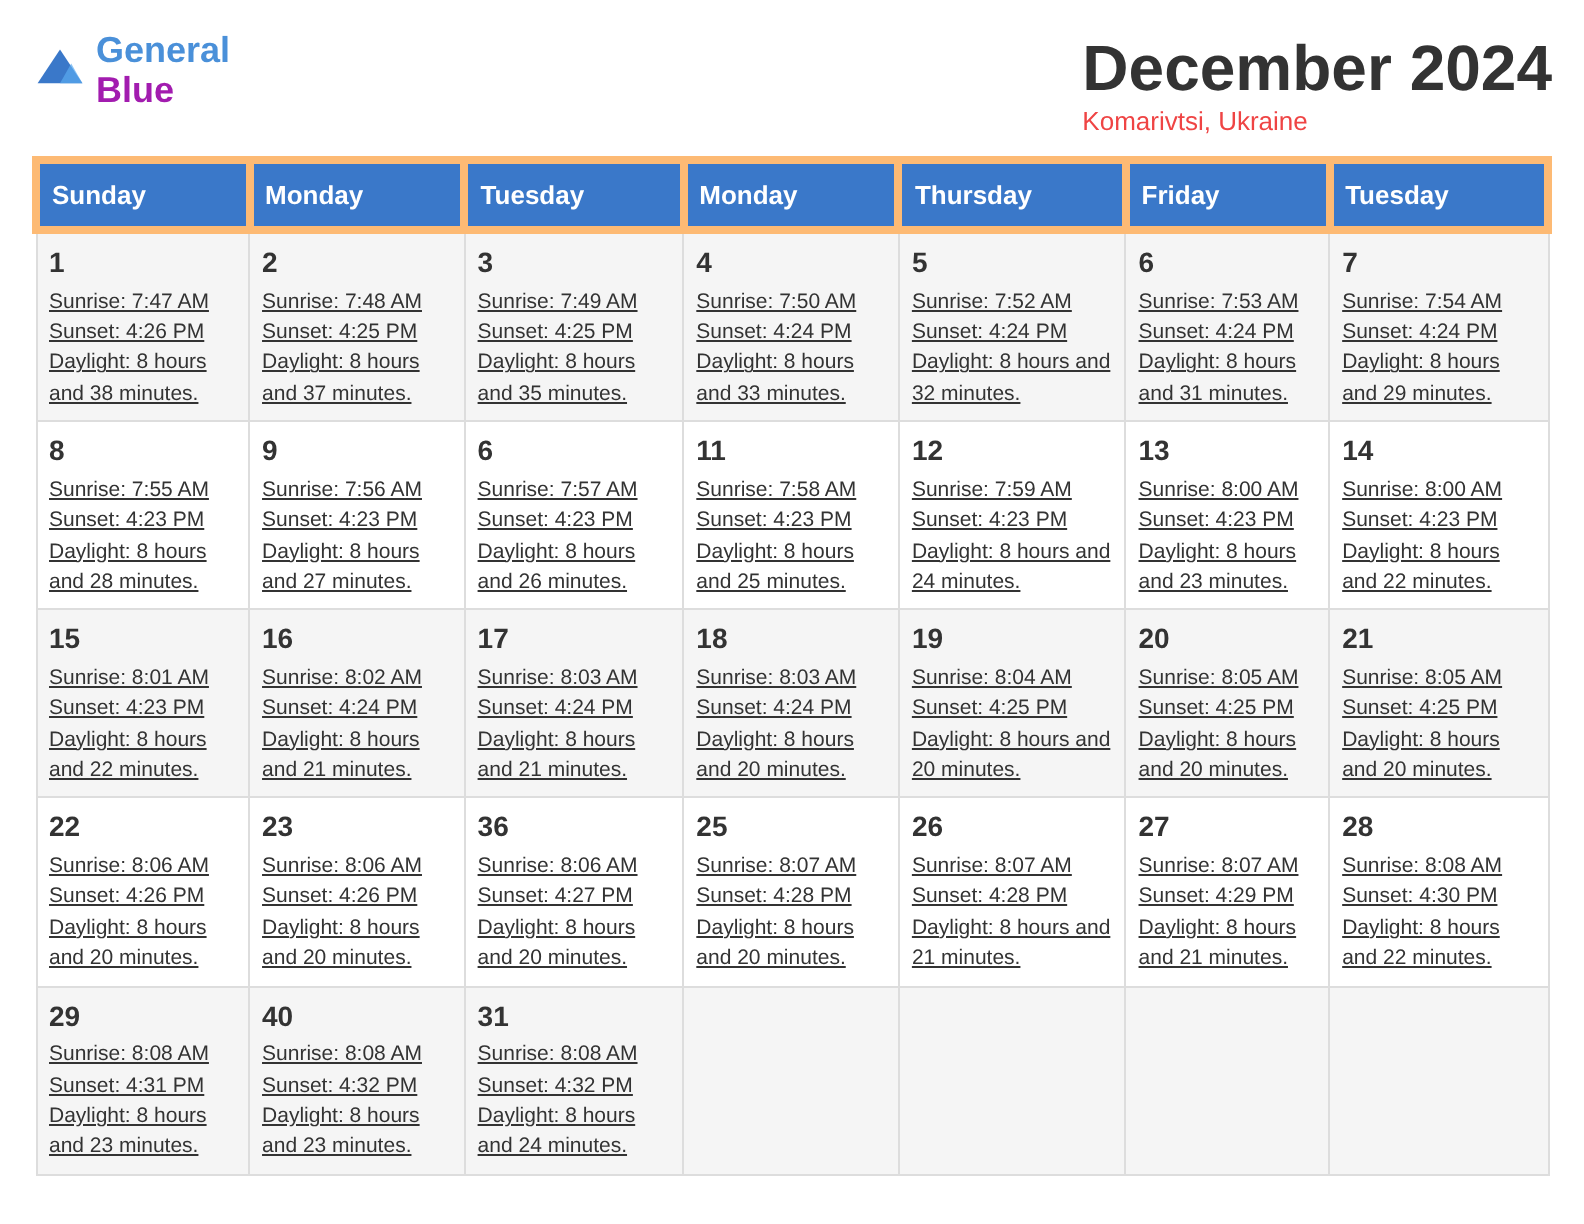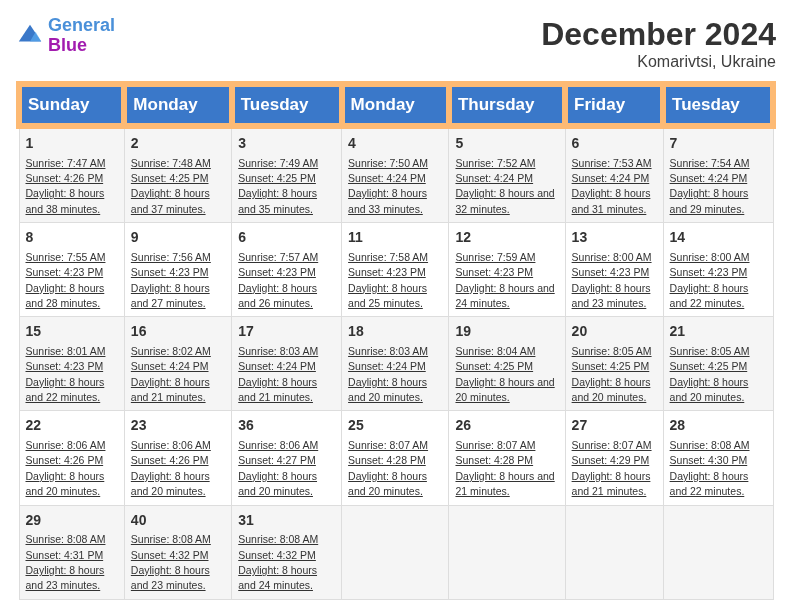--- a/index.html
+++ b/index.html
@@ -28,47 +28,46 @@
       line-height: 1.1;
     }
     .logo-text span {
       color: #4a90d9;
     }
     .logo-icon {
       width: 28px;
       height: 28px;
     }
     .title-block {
-      text-align: right;
     }
     .title-block h1 {
       font-size: 32px;
       font-weight: bold;
       color: #333;
     }
     .title-block h2 {
-      font-size: 16px;
-      color: #404040;
+      font-size: 13px;
+      color: #ef4444;
       font-weight: normal;
     }
     table {
       width: 100%;
       border-collapse: collapse;
       font-size: 11px;
     }
     thead tr {
       background-color: #3a78c9;
       color: #fff;
     }
     thead th {
       padding: 8px 6px;
       text-align: left;
-      font-size: 17px;
-      font-weight: bold;
-      border: 6px solid #fdba74;
+      font-size: 13px;
+      font-weight: bold;
+      border: 4px solid #fdba74;
     }
     tbody tr {
       vertical-align: top;
     }
     tbody tr:nth-child(odd) {
       background-color: #f5f5f5;
     }
     tbody tr:nth-child(even) {
       background-color: #ffffff;
     }

